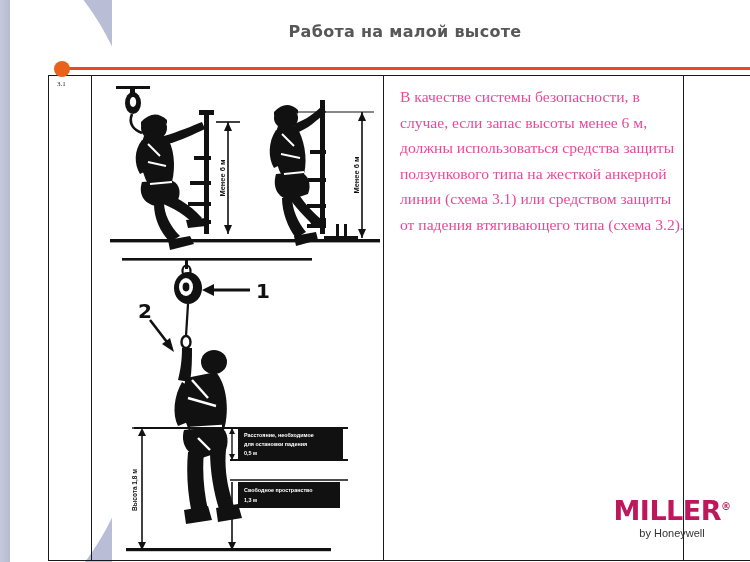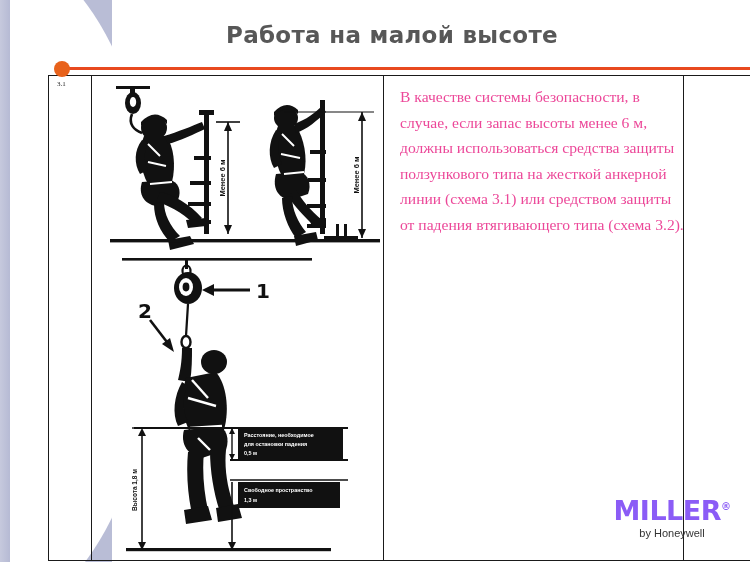--- a/index.html
+++ b/index.html
@@ -20,23 +20,24 @@
     background:#ffffff;border-radius:50%;
   }
   .band-shadow{
     position:absolute;left:0;top:0;width:10px;height:562px;
     background:linear-gradient(to right,#c6c9dd,#b6bad4);z-index:2;
   }
   
   .title{
     position:absolute;left:112px;top:22px;width:560px;
     text-align:center;
-    font-size:23px;font-weight:bold;color:#575757;
+    font-size:16px;font-weight:bold;color:#575757;
     letter-spacing:.3px;z-index:6;
     font-family:"DejaVu Sans", sans-serif;
+    padding-left:13px;
   }
   
   .orange-rule{
     position:absolute;left:60px;top:67px;width:690px;height:3px;
     background:#e8491f;z-index:5;
   }
   .orange-dot{
     position:absolute;left:54px;top:61px;width:16px;height:16px;
     border-radius:50%;background:#e8621b;z-index:6;
   }
@@ -67,21 +68,21 @@
     position:absolute;left:98px;top:78px;width:290px;height:482px;
     z-index:6;
   }
   
   .logo-wrap{
     position:absolute;left:613px;top:492px;width:118px;height:60px;
     z-index:7;text-align:center;
   }
   .logo-mark{
     font-family:"DejaVu Sans", sans-serif;
-    font-size:27px;font-weight:bold;color:#8b5cf6;
+    font-size:27px;font-weight:bold;color:#be185d;
     letter-spacing:-0.5px;line-height:30px;
     display:block;
   }
   .logo-sub{
     font-family:"Liberation Sans", sans-serif;
     font-size:11px;color:#333;display:block;margin-top:1px;
   }
   .logo-tm{font-size:10px;vertical-align:super;}
 </style>
 </head>

